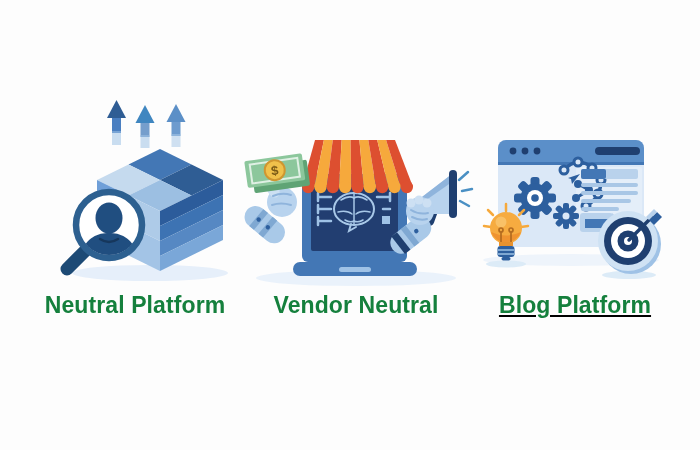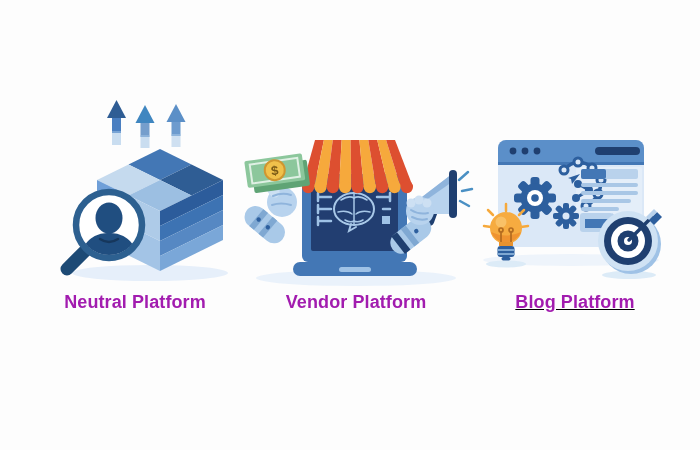--- a/index.html
+++ b/index.html
@@ -1,20 +1,20 @@
 <!DOCTYPE html>
 <html><head>
 <meta charset="utf-8">
 <style>
   html,body{margin:0;padding:0;}
   .canvas{position:relative;width:700px;height:450px;background:#fdfdfd;overflow:hidden;
           font-family:"Liberation Sans",sans-serif;}
   .card{position:absolute;top:85px;display:flex;flex-direction:column;align-items:center;}
   .card-figure{height:202px;display:flex;align-items:flex-end;justify-content:center;}
-  .card-label{margin-top:5px;font-size:18px;font-weight:700;color:#a21caf;letter-spacing:.1px;white-space:nowrap;text-align:right;}
+  .card-label{margin-top:5px;font-size:23px;font-weight:700;color:#15803d;letter-spacing:.1px;white-space:nowrap;text-align:right;}
   .card-neutral{left:25px;width:220px;}
   .card-vendor{left:238px;width:236px;}
   .card-blog{left:465px;width:220px;text-decoration:underline;}
   svg{display:block;}
 </style>
 </head>
 <body>
 
 <div class="canvas">
 
@@ -164,21 +164,21 @@
             <circle cx="180" cy="134" r="2.2" fill="#2d5f9e"></circle>
           </g>
           <circle cx="182" cy="109" r="14" fill="#b8d3ee"></circle>
           <circle cx="173" cy="101" r="4.5" fill="#cde0f3"></circle>
           <circle cx="181" cy="98" r="4.5" fill="#cde0f3"></circle>
           <circle cx="189" cy="101" r="4.5" fill="#cde0f3"></circle>
           <path d="M 173,108 q 8,5 17,3 M 174,115 q 8,4 15,2" stroke="#8fb4dc" stroke-width="2" fill="none" stroke-linecap="round"></path>
         </g>
       </svg>
     </div>
-    <div class="card-label">Vendor Platform</div>
+    <div class="card-label">Vendor Neutral</div>
   </div>
 
   <div class="card card-blog">
     <div class="card-figure">
       <svg width="215" height="175" viewBox="0 0 215 175">
         <ellipse cx="103" cy="148" rx="88" ry="6" fill="#eef4fb"></ellipse>
 
         <g>
           <rect x="30" y="28" width="146" height="107" rx="8" fill="#dbe8f7"></rect>
           <path d="M 30,50 v -14 a 8,8 0 0 1 8,-8 h 130 a 8,8 0 0 1 8,8 v 14 z" fill="#5b8fc9"></path>

